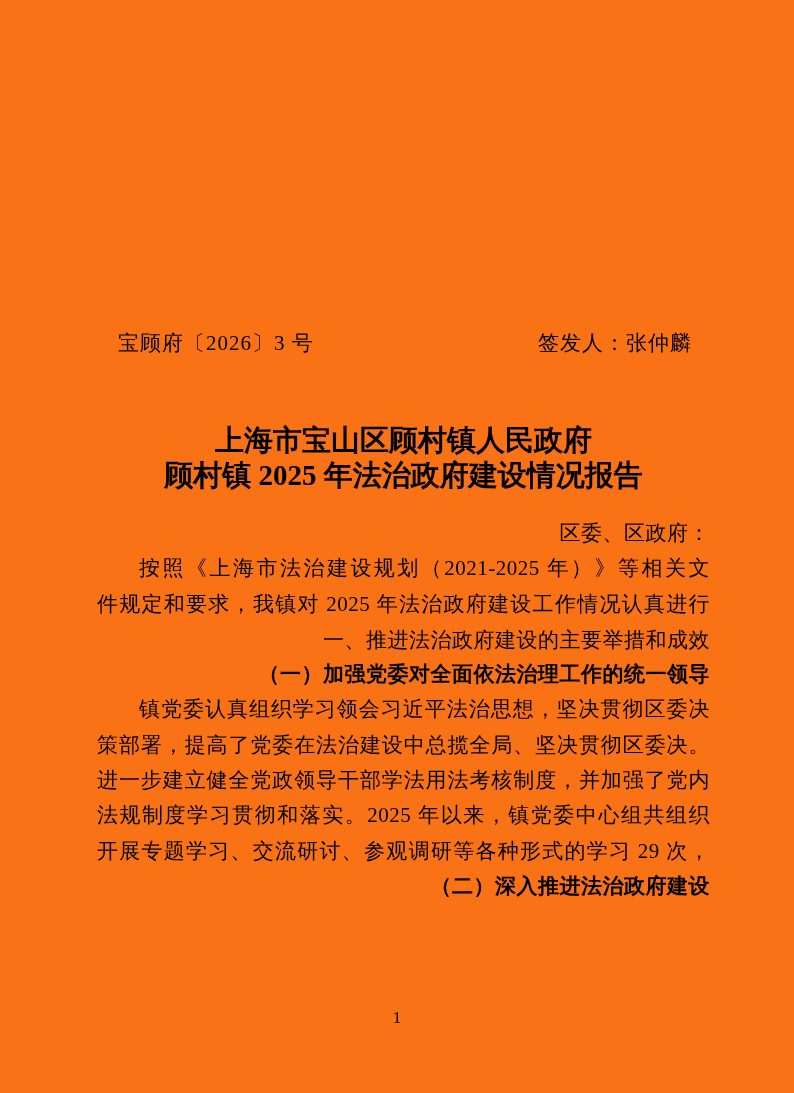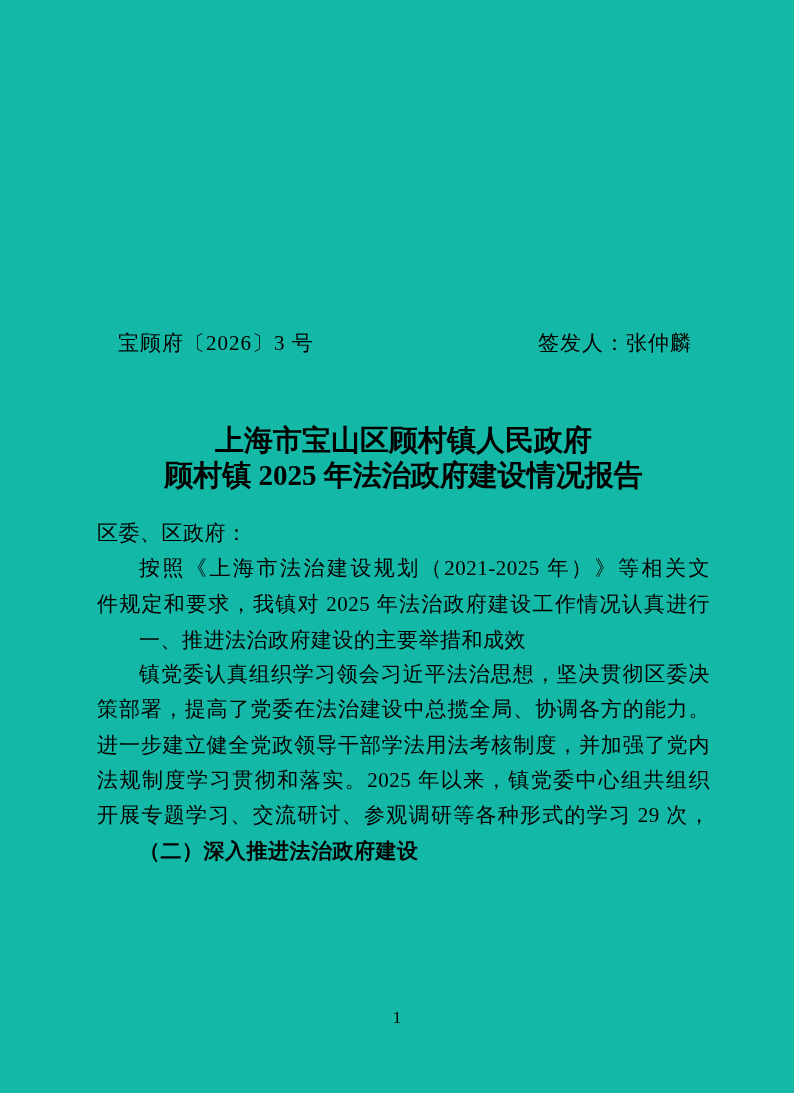--- a/index.html
+++ b/index.html
@@ -5,21 +5,21 @@
   html, body { margin: 0; padding: 0; }
   body {
     width: 794px;
     height: 1093px;
     background: #ffffff;
     color: #000000;
     position: relative;
     overflow: hidden;
     font-family: "Liberation Serif", "DejaVu Serif", serif;
   }
-  .page { position: absolute; inset: 0; background: #14b8a6; }
+  .page { position: absolute; inset: 0; background: #f97316; }
 
   .header-row {
     position: absolute;
     top: 330px;
     left: 97px;
     width: 613px;
     display: flex;
     justify-content: space-between;
     font-size: 21px;
     line-height: 27px;
@@ -44,20 +44,21 @@
     position: absolute;
     top: 516px;
     left: 97px;
     width: 613px;
     font-size: 21px;
   }
   .line {
     height: 35.3px;
     line-height: 35.3px;
     letter-spacing: 0.5px;
+    text-align: right;
   }
   .indent { text-indent: 42px; }
   .justify { text-align: justify; text-align-last: justify; }
   .h1 {
     font-family: "Liberation Sans", "DejaVu Sans", sans-serif;
     font-weight: 500;
     text-indent: 42px;
   }
   .h2 {
     font-weight: bold;
@@ -87,22 +88,23 @@
   <div class="title">
     <div>上海市宝山区顾村镇人民政府</div>
     <div>顾村镇 2025 年法治政府建设情况报告</div>
   </div>
 
   <div class="doc-body" id="doc-body">
       <div class="line">区委、区政府：</div>
       <div class="line indent justify">按照《上海市法治建设规划（2021-2025 年）》等相关文</div>
       <div class="line justify">件规定和要求，我镇对 2025 年法治政府建设工作情况认真进行</div>
       <div class="line h1">一、推进法治政府建设的主要举措和成效</div>
+      <div class="line h2">（一）加强党委对全面依法治理工作的统一领导</div>
       <div class="line indent justify">镇党委认真组织学习领会习近平法治思想，坚决贯彻区委决</div>
-      <div class="line justify">策部署，提高了党委在法治建设中总揽全局、协调各方的能力。</div>
+      <div class="line justify">策部署，提高了党委在法治建设中总揽全局、坚决贯彻区委决。</div>
       <div class="line justify">进一步建立健全党政领导干部学法用法考核制度，并加强了党内</div>
       <div class="line justify">法规制度学习贯彻和落实。2025 年以来，镇党委中心组共组织</div>
       <div class="line justify">开展专题学习、交流研讨、参观调研等各种形式的学习 29 次，</div>
       <div class="line h2">（二）深入推进法治政府建设</div>
     </div>
 
   <div class="page-number">1</div>
 
 </div>
 

